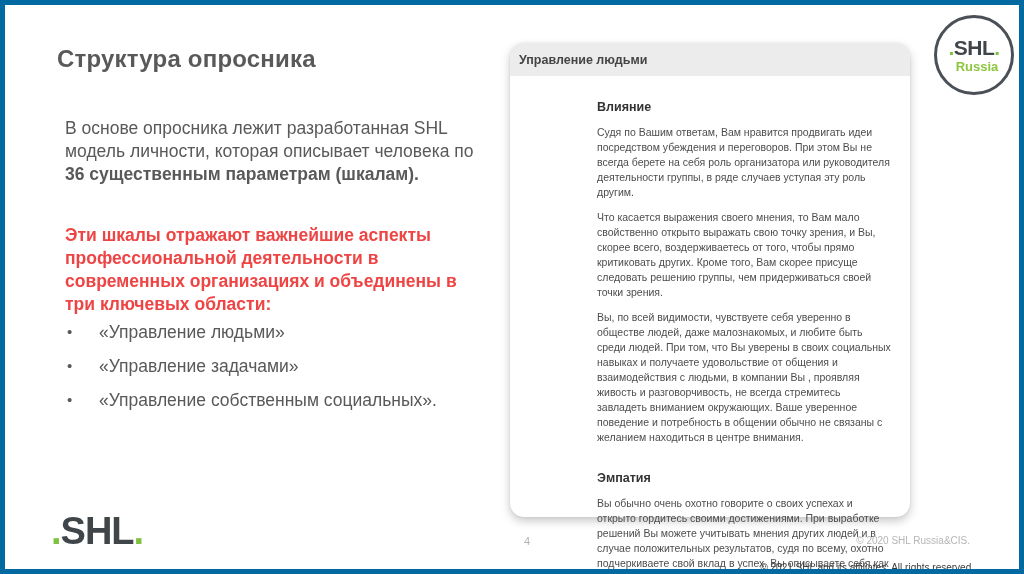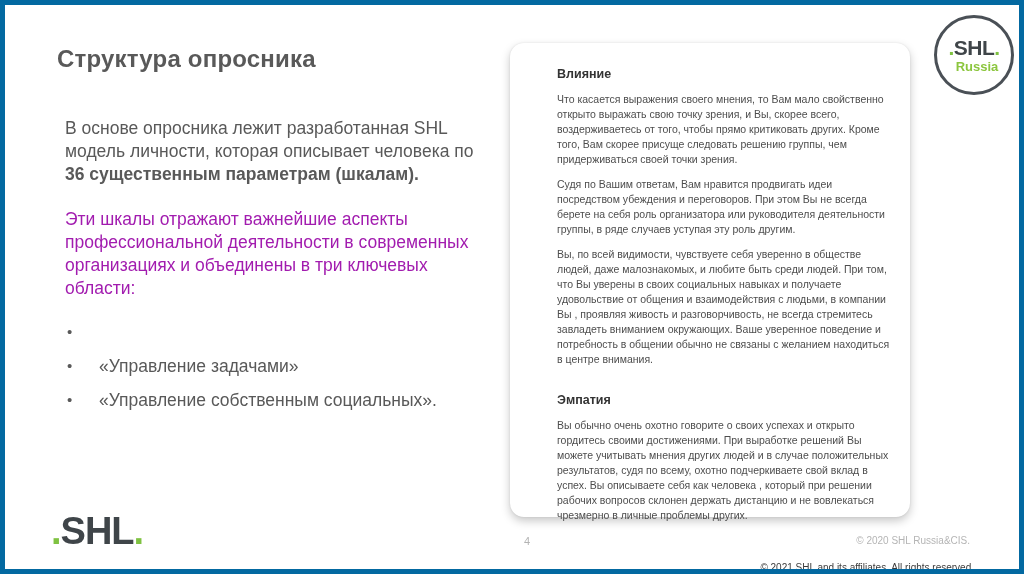--- a/index.html
+++ b/index.html
@@ -15,22 +15,22 @@
   .title {
     position:absolute; left:52px; top:40px;
     font-size:24px; font-weight:700; color:#595959; letter-spacing:0.2px;
   }
   .intro {
     position:absolute; left:60px; top:112px; width:420px;
     font-size:17.5px; line-height:23px; color:#595959;
   }
   .intro .bold { font-weight:700; }
   .second-para {
-    position:absolute; left:60px; top:203px; width:420px;
-    font-size:17.5px; line-height:23px; color:#a21caf;
+    position:absolute; left:60px; top:219px; width:420px;
+    font-size:17.5px; line-height:23px; color:#ef4444;font-weight:bold;
   }
   .bullets { position:absolute; left:62px; top:316px; width:430px; list-style:none; }
   .bullets li {
     display:flex; align-items:flex-start;
     font-size:17.5px; color:#595959; margin-bottom:12px; line-height:22px;
   }
   .bullet-dot { width:32px; flex:0 0 32px; font-size:15px; line-height:22px; color:#595959; }
 
   
   .logo-footer {
@@ -55,21 +55,21 @@
     position:absolute; left:505px; top:38px; width:400px; height:474px;
     background:#ffffff; border-radius:14px;
     box-shadow:0 4px 10px rgba(0,0,0,0.22), 0 0 2px rgba(0,0,0,0.10);
   }
   .card-header {
     height:33px; background:#ececec; border-radius:14px 14px 0 0;
     display:flex; align-items:center; padding-left:9px;
     font-size:12.5px; font-weight:600; color:#454545;
   }
   .card-body { padding:0 18px 0 47px; }
-  .section { margin-top:0; }
+  .section { margin-top:0;margin-left:40px; }
   .section-heading {
     font-size:12.5px; font-weight:700; color:#333333;
     margin-top:24px; margin-bottom:11px;
   }
   .section + .section .section-heading { margin-top:26px; }
   .section p {
     font-size:10.5px; line-height:15px; color:#4d4d4d; margin-bottom:10px;
   }
 
   
@@ -93,38 +93,40 @@
 
   <h1 class="title">Структура опросника</h1>
 
   <p class="intro"><span>В основе опросника лежит разработанная SHL модель личности, которая описывает человека по </span><span class="bold">36 существенным параметрам (шкалам).</span></p>
 
   <p class="second-para">Эти шкалы отражают важнейшие аспекты профессиональной деятельности в современных организациях и объединены в три ключевых области:</p>
 
   <ul class="bullets">
     <li>
       <span class="bullet-dot">•</span>
+      <span>«Управление людьми»</span>
     </li>
     <li>
       <span class="bullet-dot">•</span>
       <span>«Управление задачами»</span>
     </li>
     <li>
       <span class="bullet-dot">•</span>
       <span>«Управление собственным социальных».</span>
     </li>
   </ul>
 
   <div class="card">
+    <div class="card-header">Управление людьми</div>
     <div class="card-body">
 
       <div class="section">
         <div class="section-heading">Влияние</div>
+        <p>Судя по Вашим ответам, Вам нравится продвигать идеи посредством убеждения и переговоров. При этом Вы не всегда берете на себя роль организатора или руководителя деятельности группы, в ряде случаев уступая эту роль другим.</p>
         <p>Что касается выражения своего мнения, то Вам мало свойственно открыто выражать свою точку зрения, и Вы, скорее всего, воздерживаетесь от того, чтобы прямо критиковать других. Кроме того, Вам скорее присуще следовать решению группы, чем придерживаться своей точки зрения.</p>
-        <p>Судя по Вашим ответам, Вам нравится продвигать идеи посредством убеждения и переговоров. При этом Вы не всегда берете на себя роль организатора или руководителя деятельности группы, в ряде случаев уступая эту роль другим.</p>
       </div>
 
       <div class="section">
         <p>Вы, по всей видимости, чувствуете себя уверенно в обществе людей, даже малознакомых, и любите быть среди людей. При том, что Вы уверены в своих социальных навыках и получаете удовольствие от общения и взаимодействия с людьми, в компании Вы , проявляя живость и разговорчивость, не всегда стремитесь завладеть вниманием окружающих. Ваше уверенное поведение и потребность в общении обычно не связаны с желанием находиться в центре внимания.</p>
       </div>
 
       <div class="section">
         <div class="section-heading">Эмпатия</div>
         <p>Вы обычно очень охотно говорите о своих успехах и открыто гордитесь своими достижениями. При выработке решений Вы можете учитывать мнения других людей и в случае положительных результатов, судя по всему, охотно подчеркиваете свой вклад в успех. Вы описываете себя как человека , который при решении рабочих вопросов склонен держать дистанцию и не вовлекаться чрезмерно в личные проблемы других.</p>
       </div>

